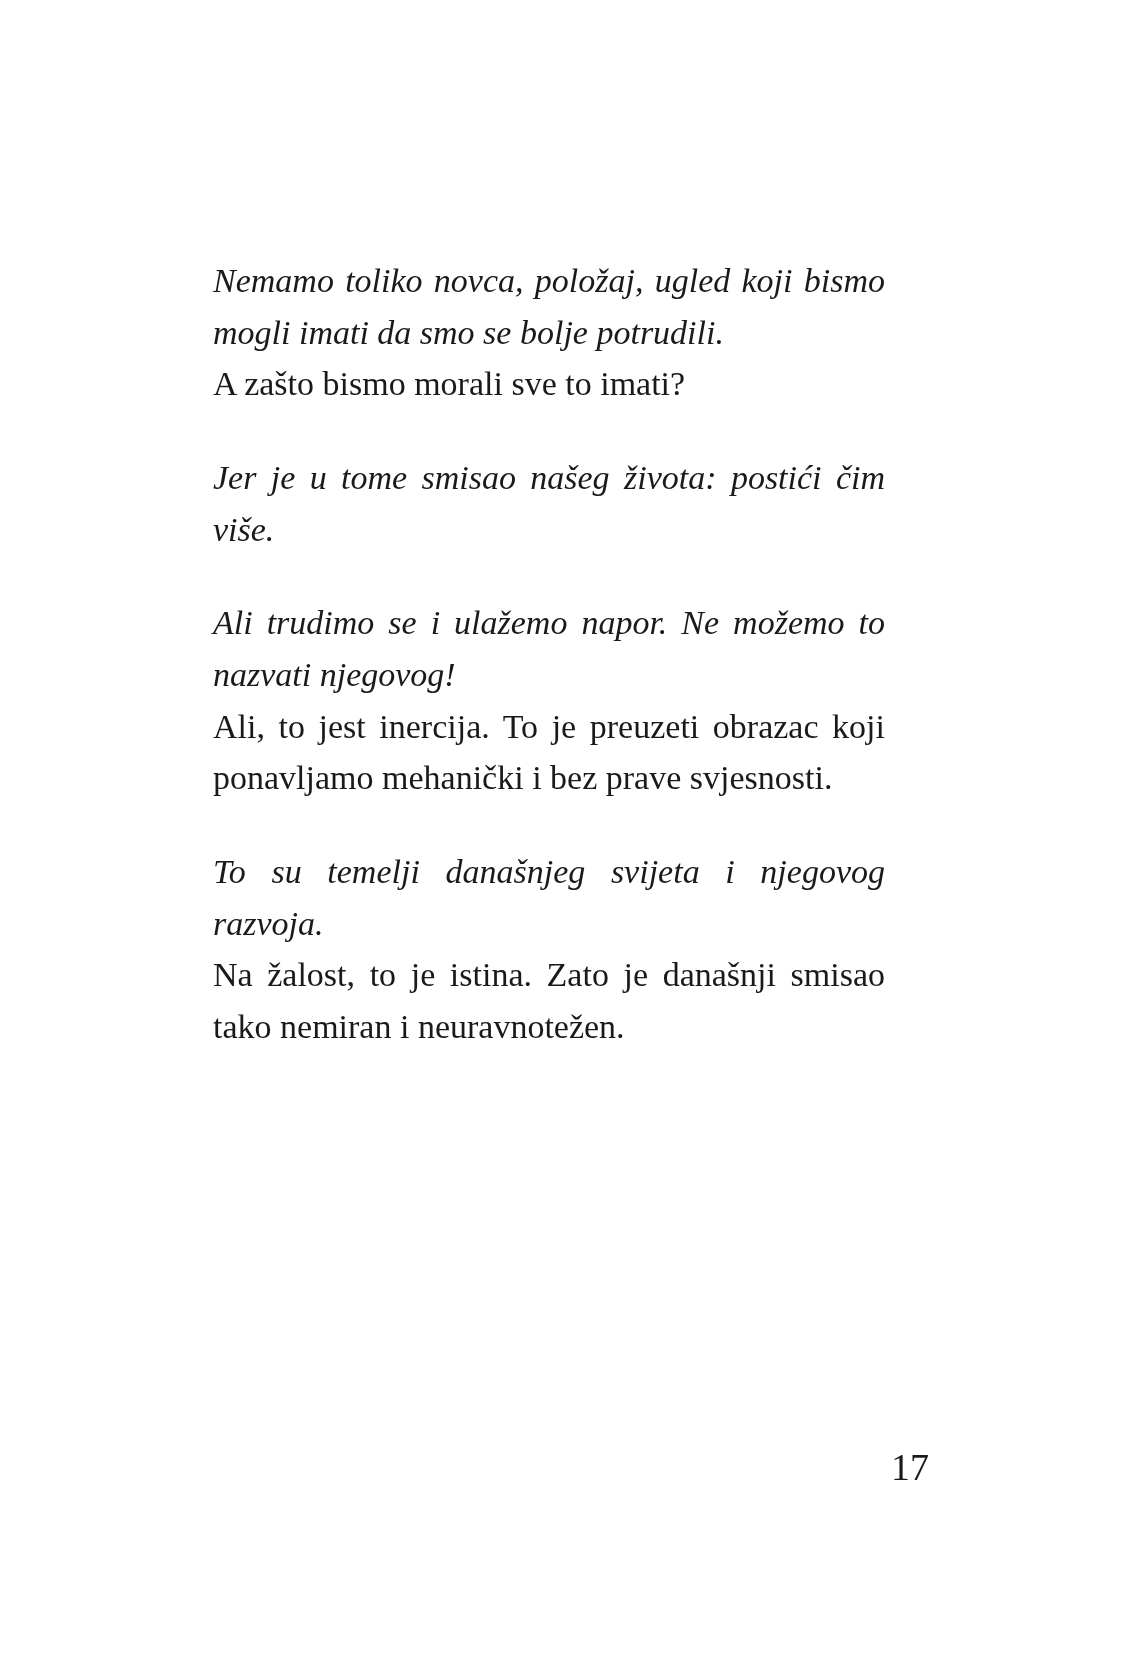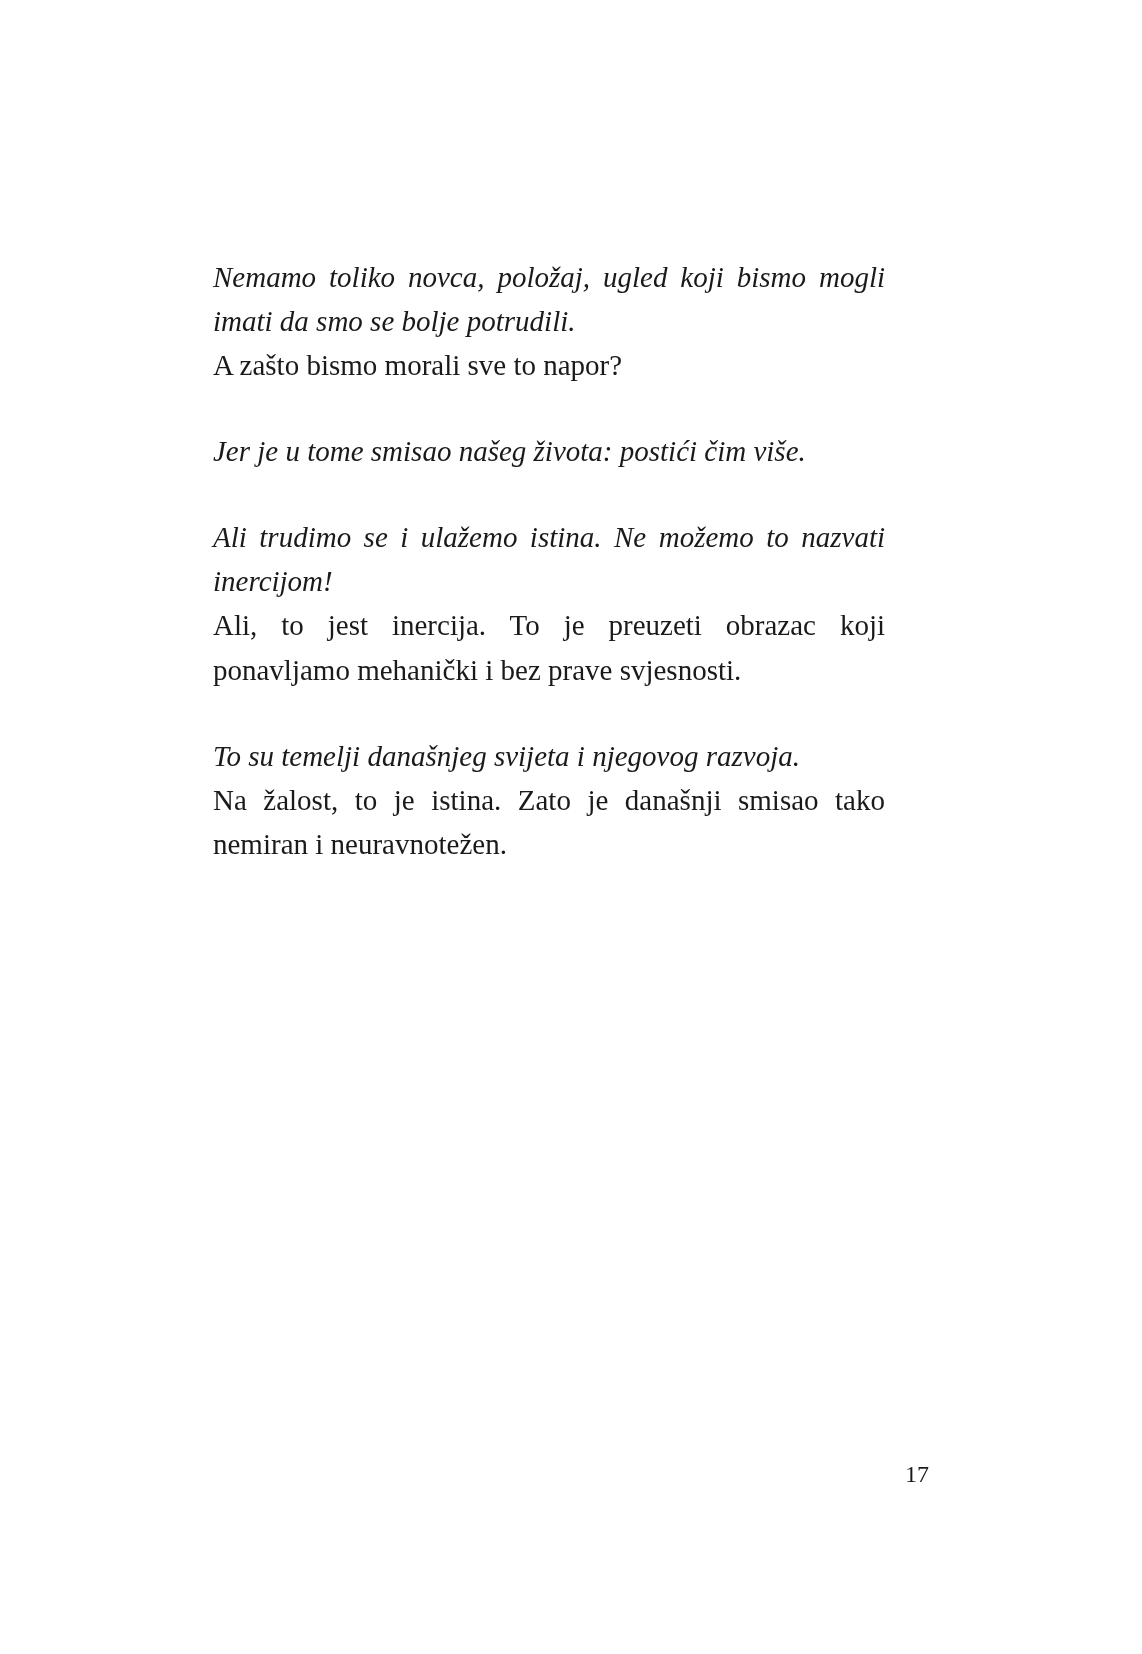--- a/index.html
+++ b/index.html
@@ -23,21 +23,21 @@
     box-sizing: border-box;
   }
   .text-block {
     position: absolute;
     left: 213px;
     top: 255px;
     width: 672px;
   }
   .para {
     margin: 0 0 0 0;
-    font-size: 29px;
+    font-size: 34px;
     line-height: 1.52;
     text-align: justify;
     text-justify: inter-word;
     -webkit-hyphens: manual;
     hyphens: manual;
   }
   .para.italic {
     font-style: italic;
   }
   .para.roman {
@@ -46,44 +46,44 @@
   .group {
     margin-bottom: 42px;
   }
   .group:last-child {
     margin-bottom: 12px;
   }
   .page-number {
     position: absolute;
     right: 213px;
     bottom: 168px;
-    font-size: 24px;
+    font-size: 38px;
     line-height: 1;
     font-family: "Liberation Serif", "DejaVu Serif", serif;
     color: #1a1a1a;
   }
 </style>
 </head>
 <body>
 
 <div class="page">
 
   <div class="text-block">
 
     <div class="group">
       <p class="para italic">Nemamo toliko novca, položaj, ugled koji bismo mogli imati da smo se bolje potrudili.</p>
-      <p class="para roman">A zašto bismo morali sve to napor?</p>
+      <p class="para roman">A zašto bismo morali sve to imati?</p>
     </div>
 
     <div class="group">
       <p class="para italic">Jer je u tome smisao našeg života: postići čim više.</p>
     </div>
 
     <div class="group">
-      <p class="para italic">Ali trudimo se i ulažemo istina. Ne možemo to nazvati inercijom!</p>
+      <p class="para italic">Ali trudimo se i ulažemo napor. Ne možemo to nazvati njegovog!</p>
       <p class="para roman">Ali, to jest inercija. To je preuzeti obrazac koji ponavljamo mehanički i bez prave svjesnosti.</p>
     </div>
 
     <div class="group">
       <p class="para italic">To su temelji današnjeg svijeta i njegovog razvoja.</p>
       <p class="para roman">Na žalost, to je istina. Zato je današnji smisao tako nemiran i neuravnotežen.</p>
     </div>
 
   </div>
 

